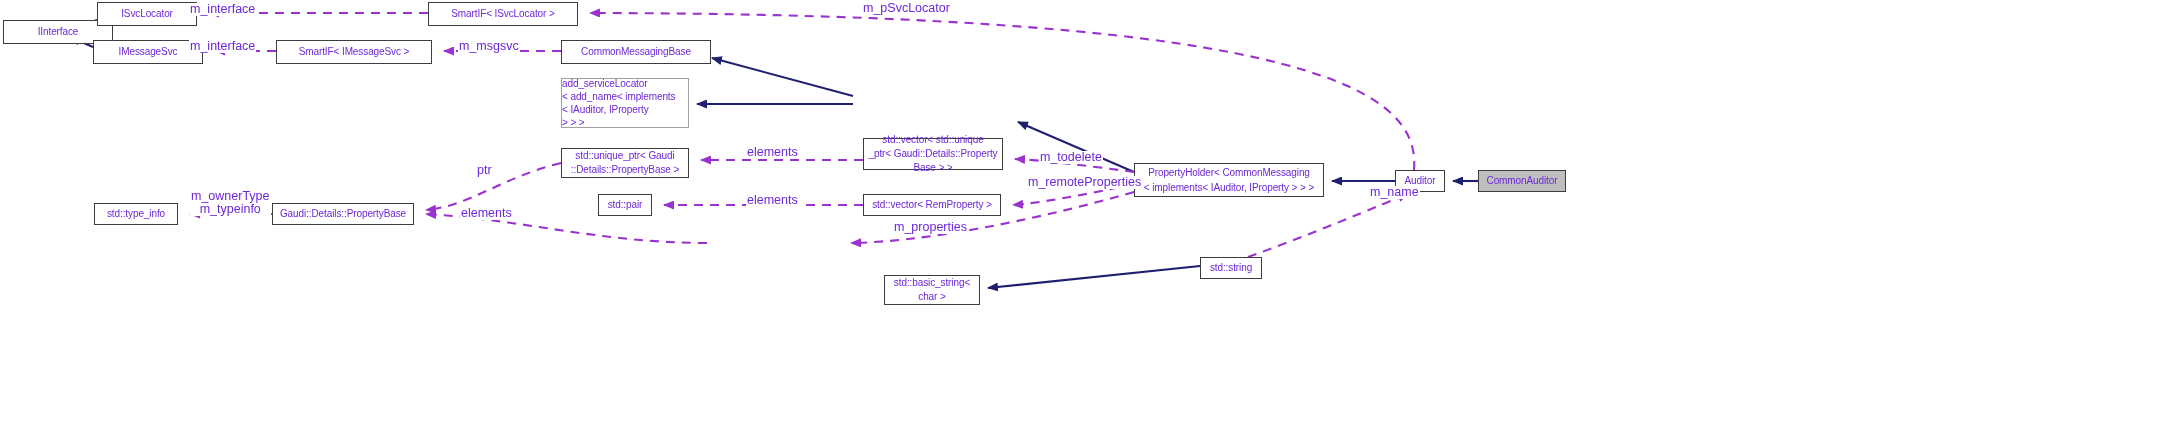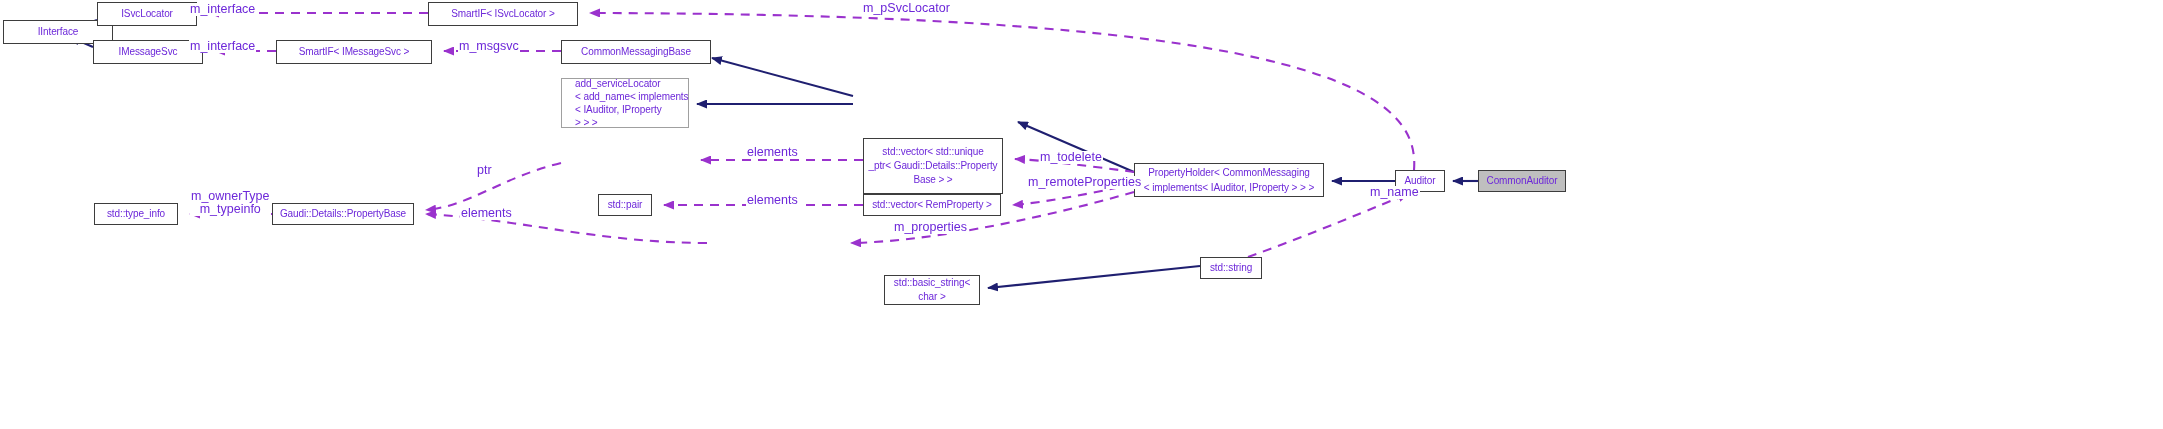--- a/index.html
+++ b/index.html
@@ -130,28 +130,30 @@
   <div class="node" style="left:97px; top:2px;   width:100px; height:24px;"><span>ISvcLocator</span></div>
 
   <div class="node" style="left:93px; top:40px;  width:110px; height:24px;"><span>IMessageSvc</span></div>
 
   <div class="node" style="left:428px; top:2px;  width:150px; height:24px;"><span>SmartIF&lt; ISvcLocator &gt;</span></div>
 
   <div class="node" style="left:276px; top:40px; width:156px; height:24px;"><span>SmartIF&lt; IMessageSvc &gt;</span></div>
 
   <div class="node" style="left:561px; top:40px; width:150px; height:24px;"><span>CommonMessagingBase</span></div>
 
-  <div class="node faint" style="left:561px; top:78px; width:128px; height:50px; justify-content:flex-start; padding-left:13px; text-align:left; line-height:13px;"><span>add_serviceLocator
+  <div class="node faint" style="left:561px; top:78px; width:128px; height:50px; justify-content:flex-start; padding-left:0; text-align:left; line-height:13px;"><span>add_serviceLocator
 &lt; add_name&lt; implements
 &lt; IAuditor, IProperty
 &gt; &gt; &gt;</span></div>
 
 
-
-  <div class="node" style="left:863px; top:138px; width:140px; height:56px; line-height:14px;"><span>std::vector&lt; std::unique
+  <div class="node" style="left:561px; top:148px; width:128px; height:30px; line-height:14px;"><span>std::unique_ptr&lt; Gaudi
+::Details::PropertyBase &gt;</span></div>
+
+  <div class="node" style="left:863px; top:138px; width:140px; height:32px; line-height:14px;"><span>std::vector&lt; std::unique
 _ptr&lt; Gaudi::Details::Property
 Base &gt; &gt;</span></div>
 
   <div class="node" style="left:1134px; top:163px; width:190px; height:34px; line-height:15px;"><span>PropertyHolder&lt; CommonMessaging
 &lt; implements&lt; IAuditor, IProperty &gt; &gt; &gt;</span></div>
 
   <div class="node" style="left:1395px; top:170px; width:50px; height:22px;"><span>Auditor</span></div>
 
   <div class="node current" style="left:1478px; top:170px; width:88px; height:22px;"><span>CommonAuditor</span></div>
 

